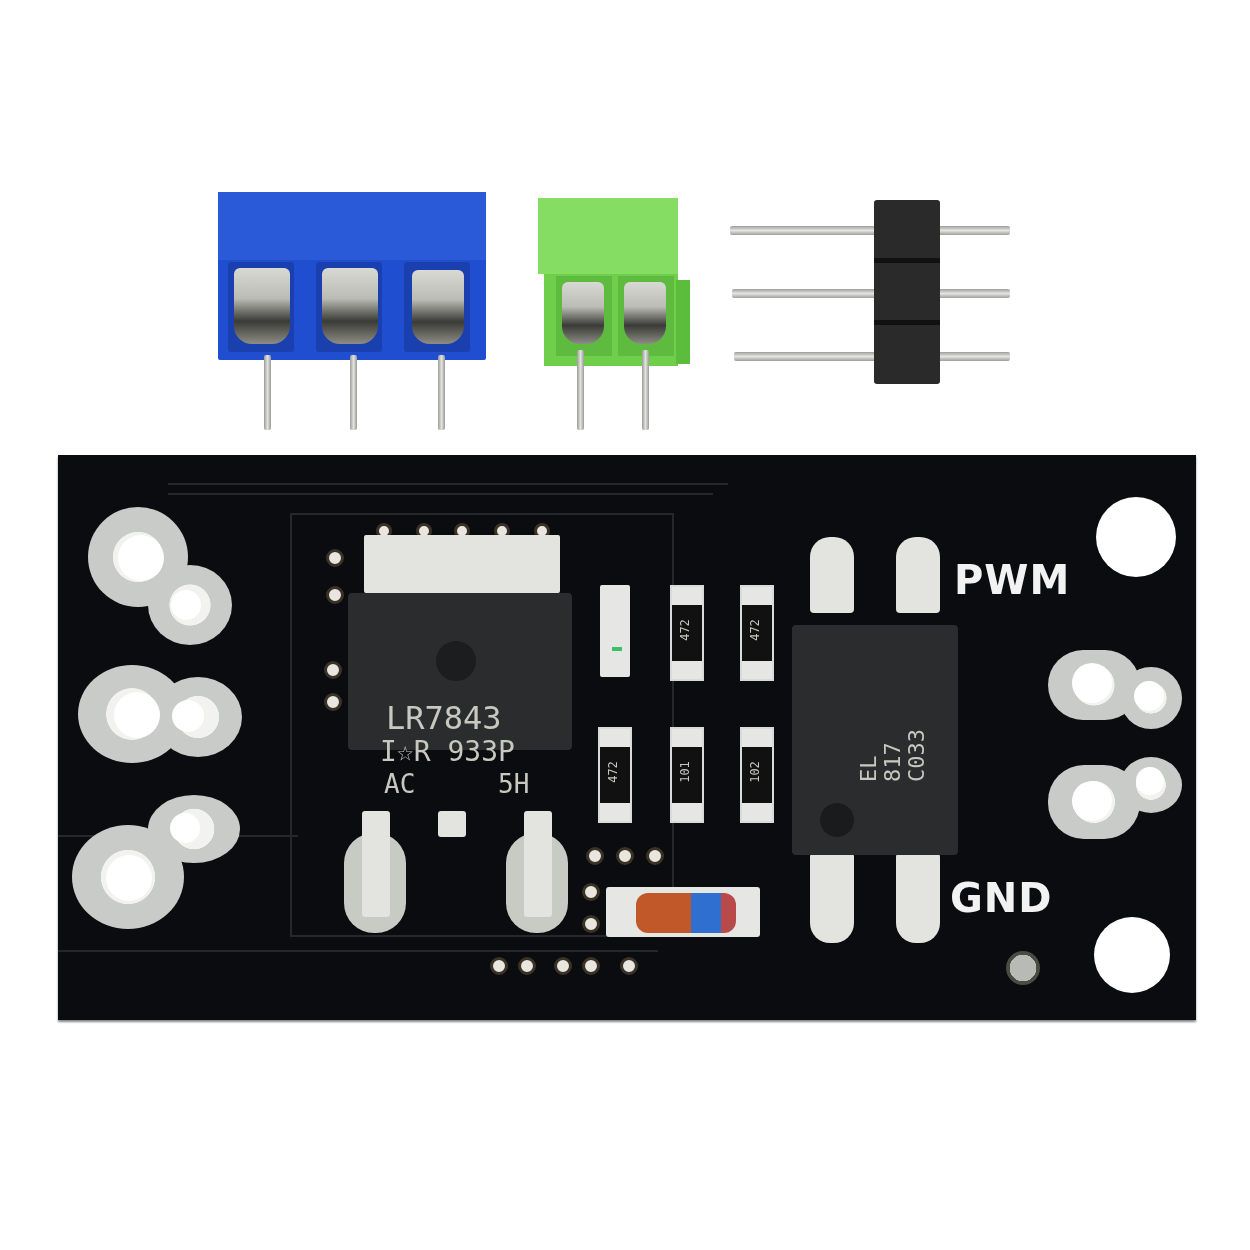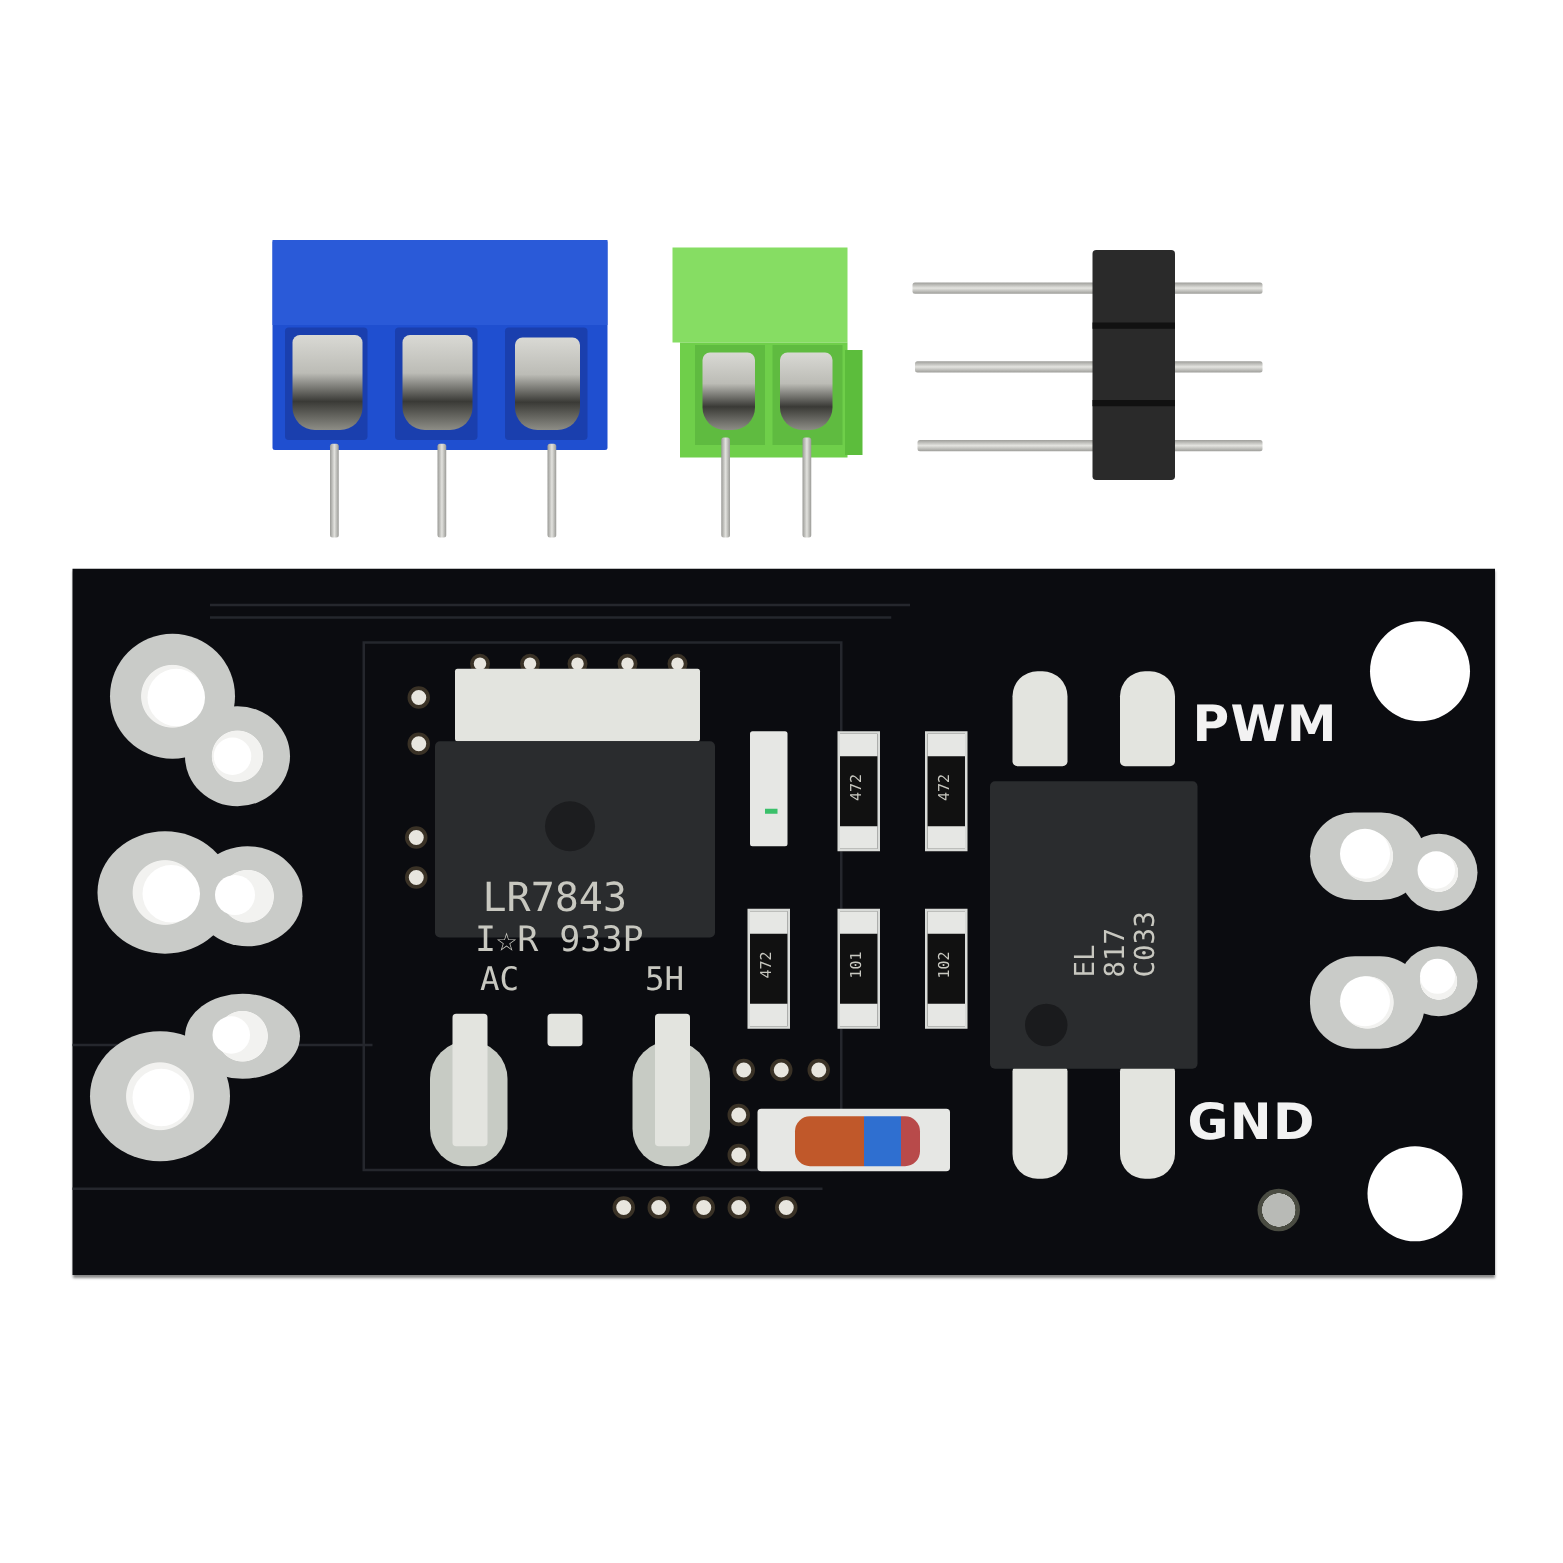--- a/index.html
+++ b/index.html
@@ -103,21 +103,21 @@
   <div class="abs via" style="left:396px;top:68px;width:10px;height:10px"></div>
   <div class="abs via" style="left:436px;top:68px;width:10px;height:10px"></div>
   <div class="abs via" style="left:476px;top:68px;width:10px;height:10px"></div>
 
   <div class="abs lead" style="left:306px;top:80px;width:196px;height:58px;border-radius:2px"></div>
   <div class="abs ic" style="left:290px;top:138px;width:224px;height:157px">
     <div class="abs" style="left:88px;top:48px;width:40px;height:40px;border-radius:50%;background:#1c1d1f"></div>
     <div class="abs silk" style="left:38px;top:106px;font-size:32px">LR7843</div>
     <div class="abs silk" style="left:32px;top:142px;font-size:28px">I☆R 933P</div>
     <div class="abs silk" style="left:36px;top:176px;font-size:26px">AC</div>
-    <div class="abs silk" style="left:168px;top:176px;font-size:26px">5H</div>
+    <div class="abs silk" style="left:150px;top:176px;font-size:26px">5H</div>
   </div>
 
   <div class="abs pad" style="left:286px;top:378px;width:62px;height:100px;border-radius:30px;background:#c7cbc4"></div>
   <div class="abs lead" style="left:304px;top:356px;width:28px;height:106px"></div>
   <div class="abs lead" style="left:380px;top:356px;width:28px;height:26px"></div>
   <div class="abs pad" style="left:448px;top:378px;width:62px;height:100px;border-radius:30px;background:#c7cbc4"></div>
   <div class="abs lead" style="left:466px;top:356px;width:28px;height:106px"></div>
 
   <div class="abs smd-end" style="left:542px;top:130px;width:30px;height:92px;border-radius:2px">
     <div class="abs" style="left:12px;top:62px;width:10px;height:4px;background:#3ac06a"></div>

